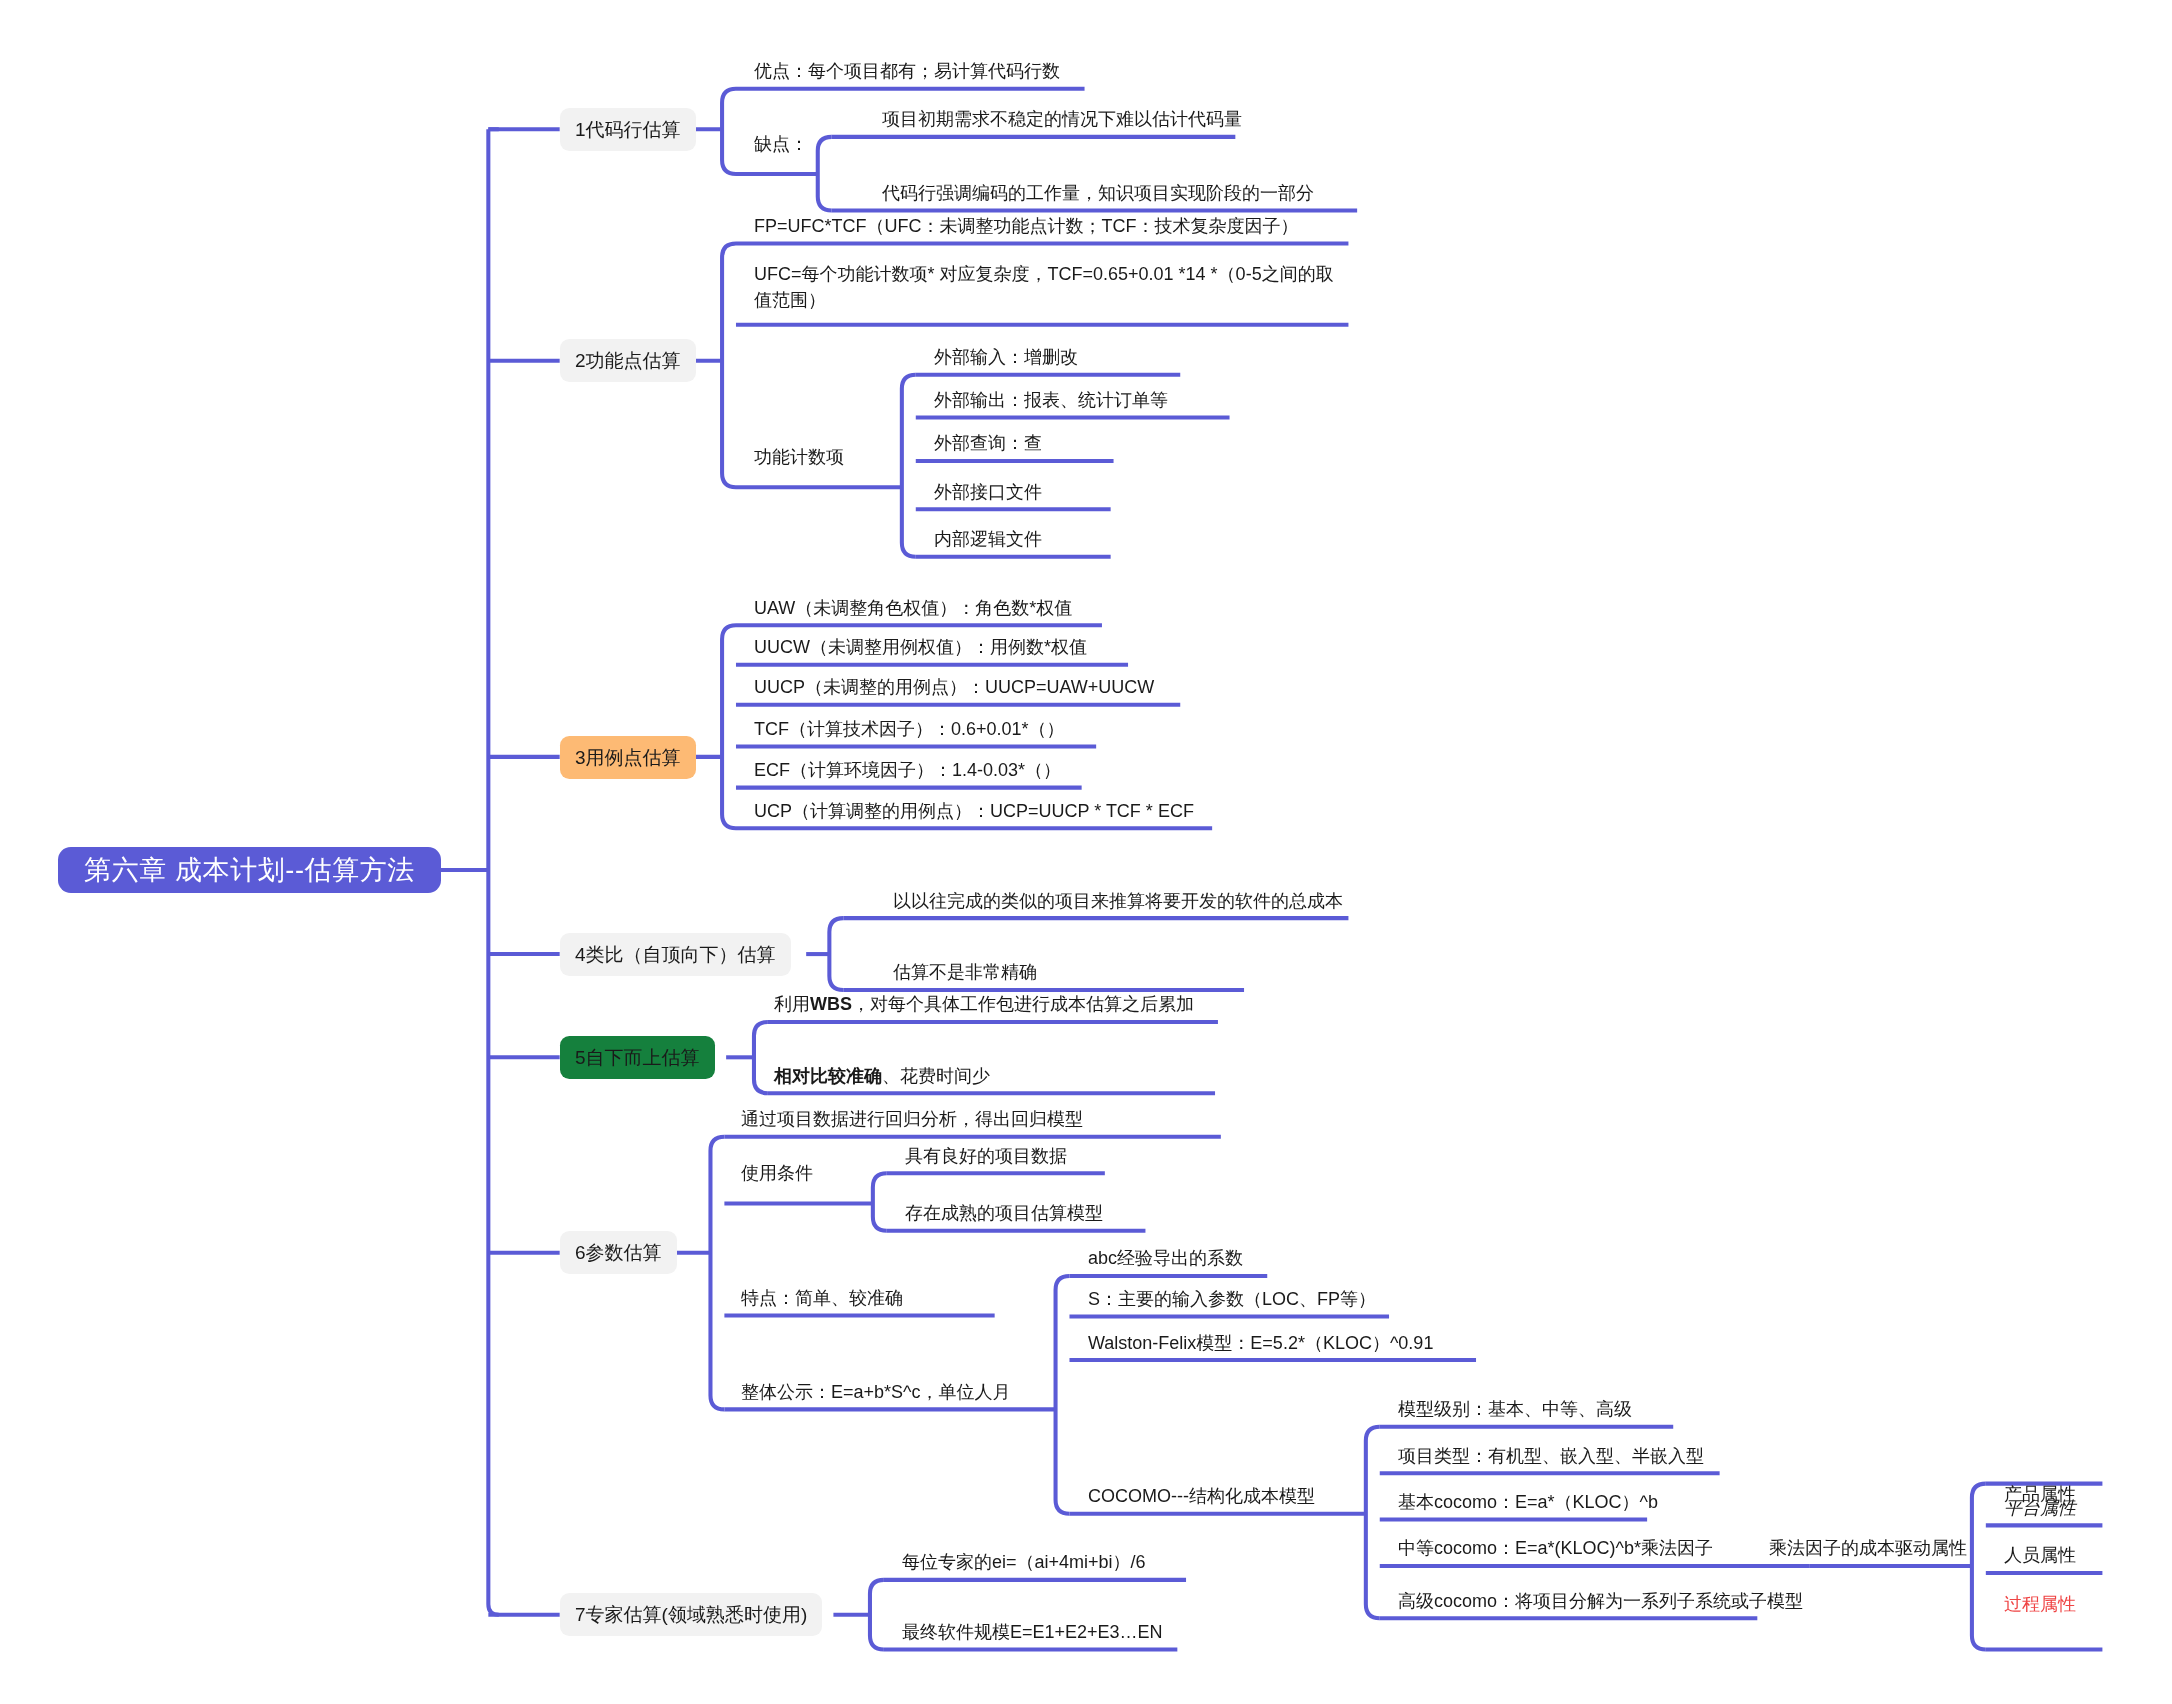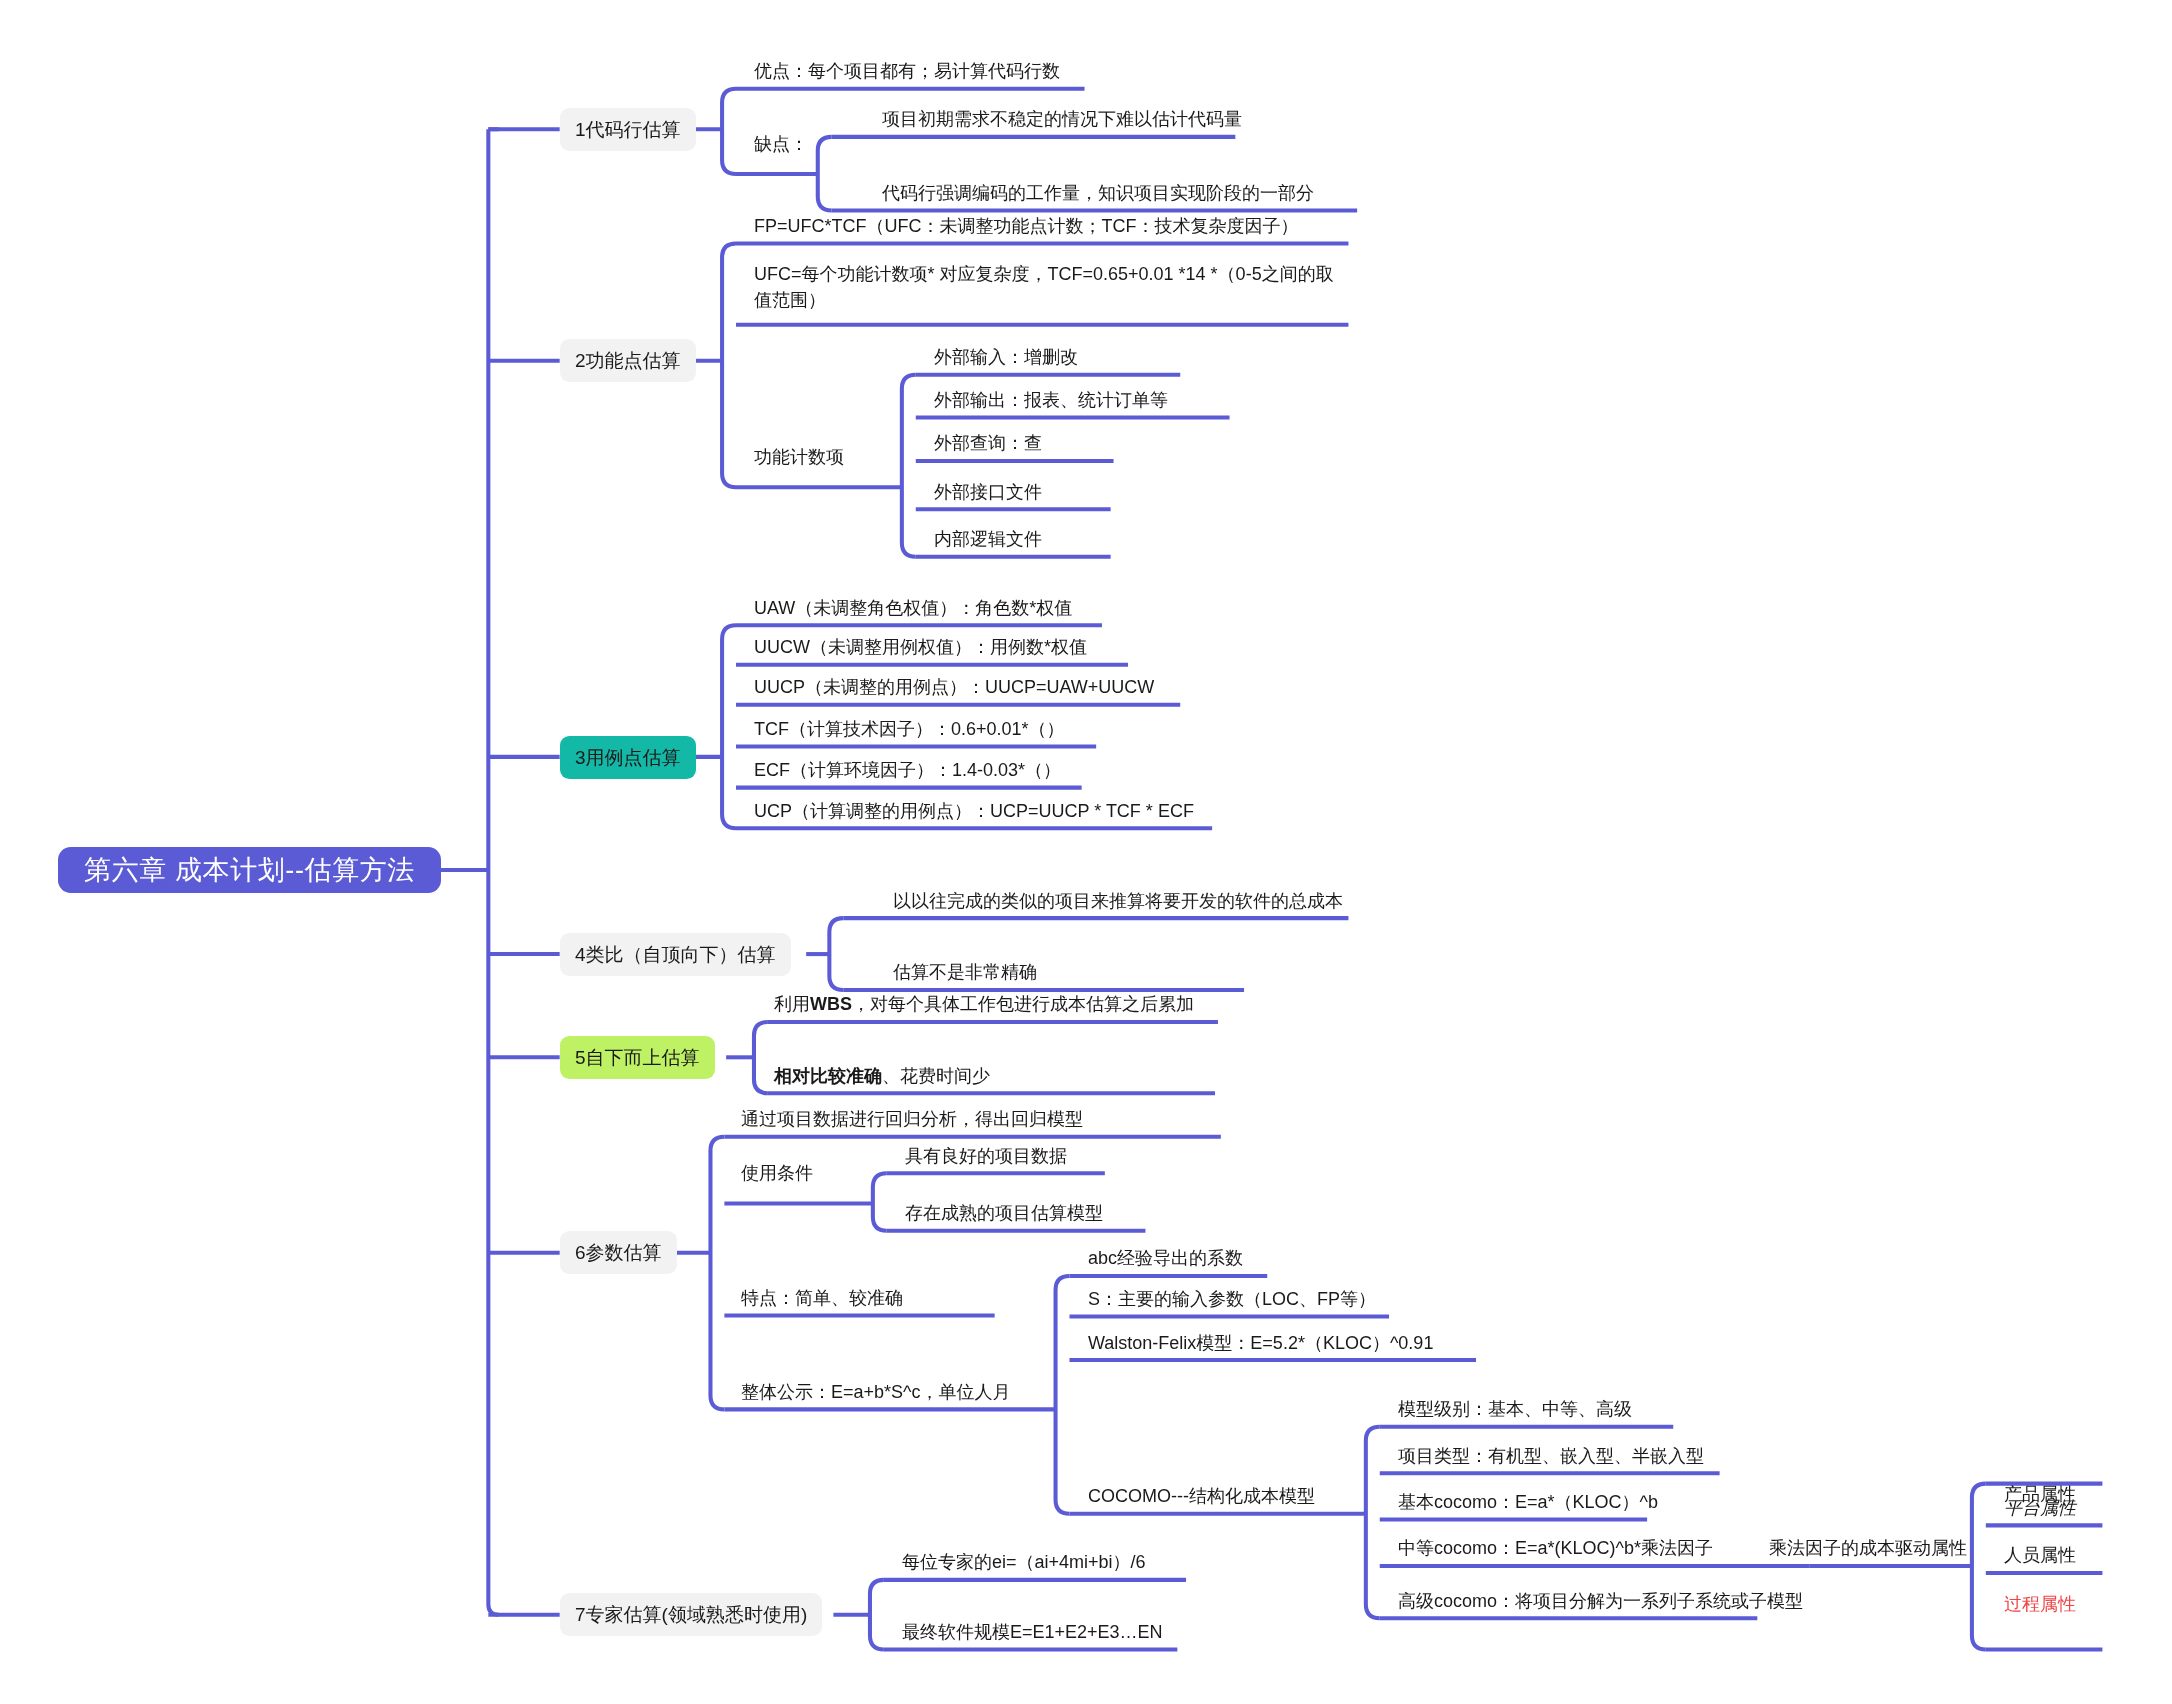--- a/index.html
+++ b/index.html
@@ -160,27 +160,27 @@
   <div class="root" style="left: 58px; top: 847px; width: 383px; height: 46px; background: rgb(91, 91, 214); color: rgb(255, 255, 255);">
     <span>第六章 成本计划--估算方法</span>
   </div>
 
   <div class="topic" style="left: 560px; top: 108px; background: rgb(242, 242, 242); color: rgb(26, 26, 26);">
     <span>1代码行估算</span>
   </div>
   <div class="topic" style="left: 560px; top: 339px; background: rgb(242, 242, 242); color: rgb(26, 26, 26);">
     <span>2功能点估算</span>
   </div>
-  <div class="topic" style="left: 560px; top: 736px; background: #14b8a6; color: rgb(26, 26, 26);">
+  <div class="topic" style="left: 560px; top: 736px; background: #fdba74; color: rgb(26, 26, 26);">
     <span>3用例点估算</span>
   </div>
   <div class="topic" style="left: 560px; top: 933px; background: rgb(242, 242, 242); color: rgb(26, 26, 26);">
     <span>4类比（自顶向下）估算</span>
   </div>
-  <div class="topic" style="left: 560px; top: 1036px; background: #bef264; color: rgb(26, 26, 26);">
+  <div class="topic" style="left: 560px; top: 1036px; background: #15803d; color: rgb(26, 26, 26);">
     <span>5自下而上估算</span>
   </div>
   <div class="topic" style="left: 560px; top: 1231px; background: rgb(242, 242, 242); color: rgb(26, 26, 26);">
     <span>6参数估算</span>
   </div>
   <div class="topic" style="left: 560px; top: 1593px; background: rgb(242, 242, 242); color: rgb(26, 26, 26);">
     <span>7专家估算(领域熟悉时使用)</span>
   </div>
 
   <div class="node" style="left: 754px; top: 58px; color: rgb(26, 26, 26);">

